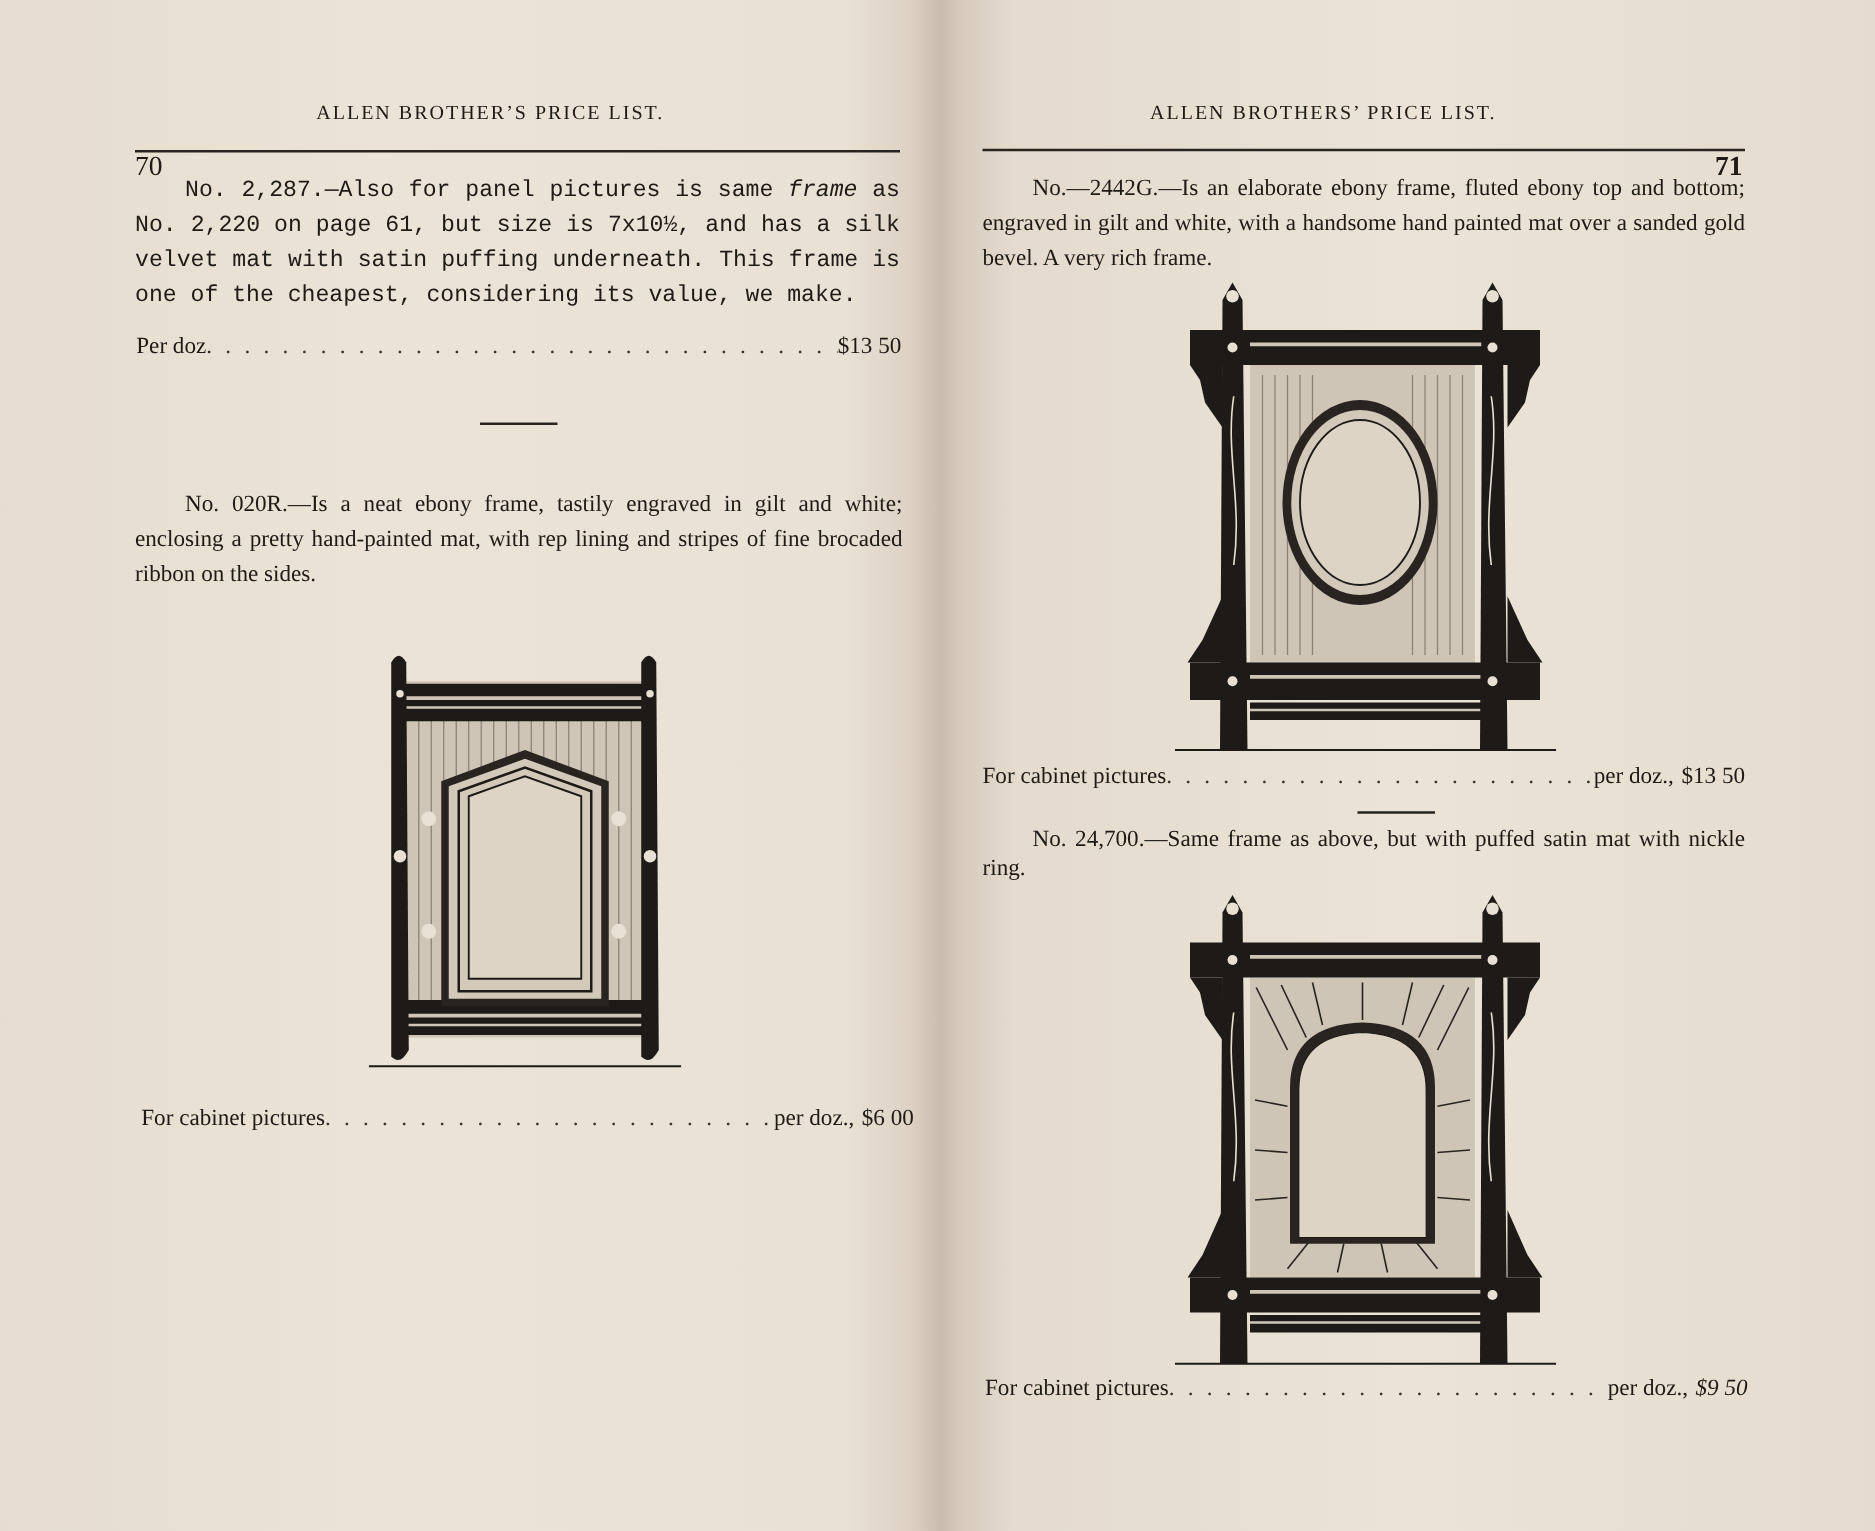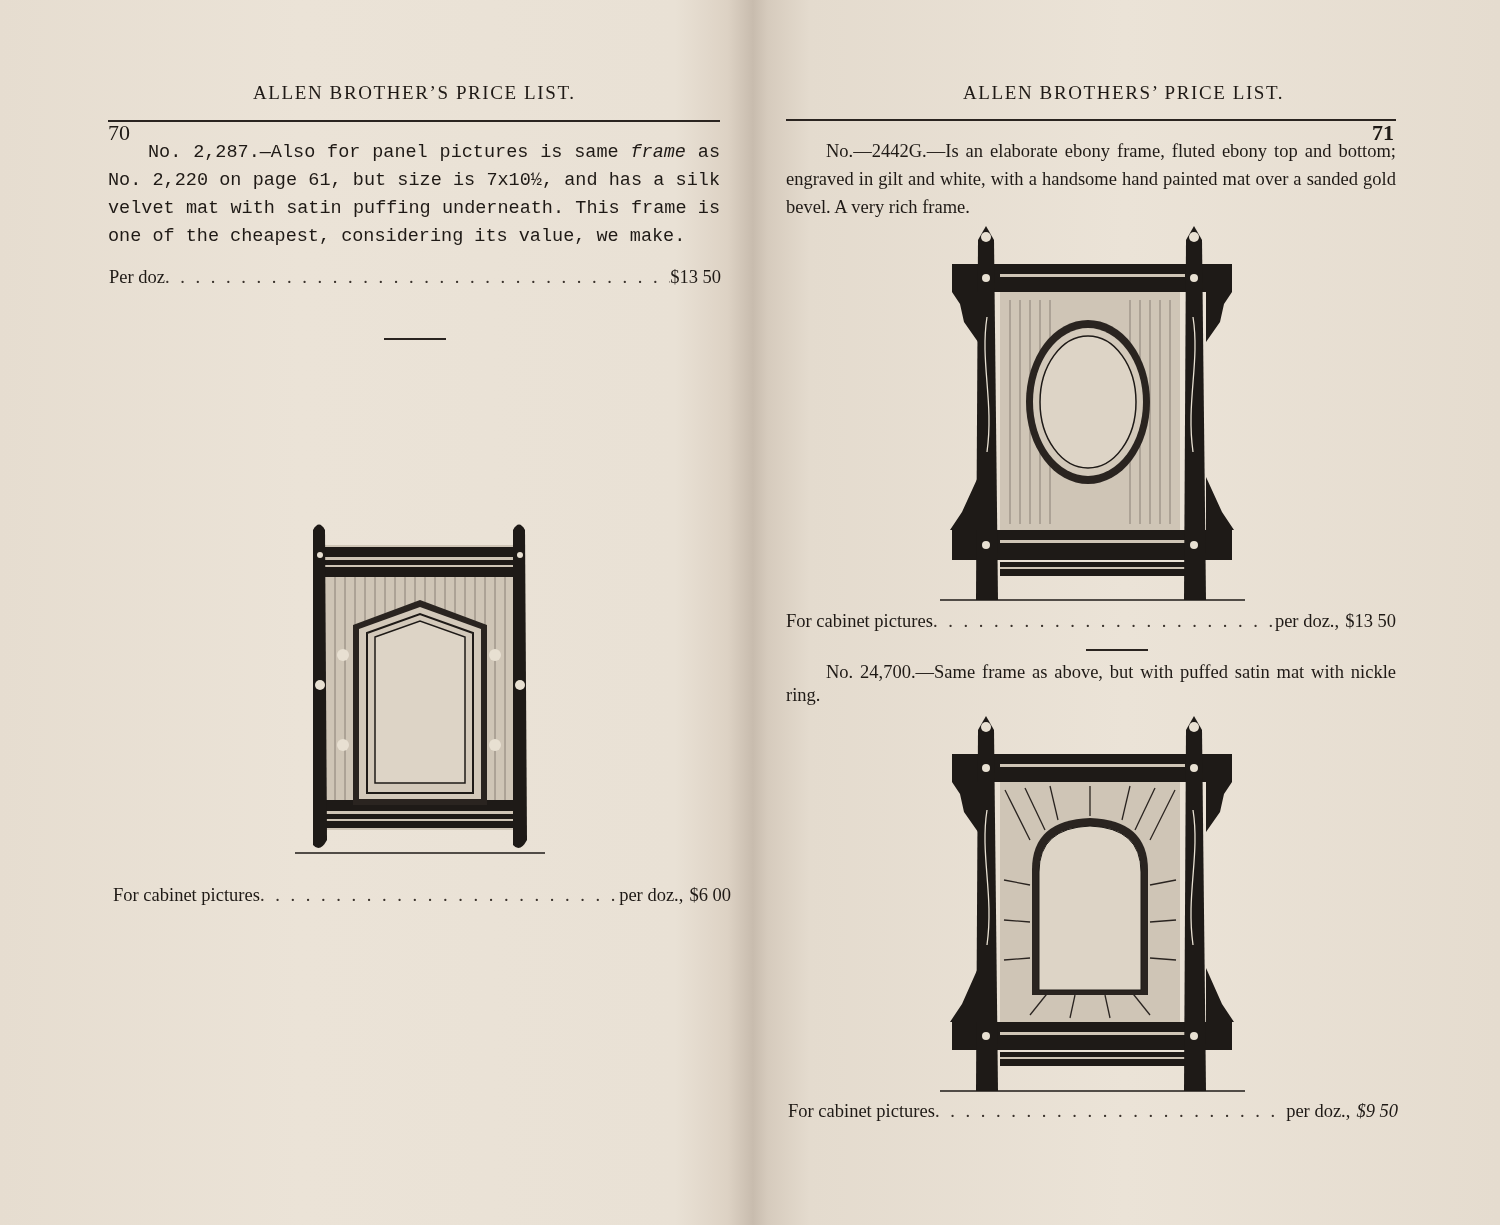--- a/index.html
+++ b/index.html
@@ -2,21 +2,21 @@
 <html><head>
 <meta charset="utf-8">
 <style>
   html,body{margin:0;padding:0;}
   body{width:1500px;height:1225px;overflow:hidden;background:#d9cfc2;font-family:"Liberation Serif","DejaVu Serif",serif;color:#1f1a16;}
   .spread{position:relative;width:1500px;height:1225px;
     background:linear-gradient(90deg,#e6ddd0 0%,#ebe3d7 20%,#e9e1d5 45%,#ddd2c4 48.5%,#c8bcae 50.2%,#d6cbbd 51.2%,#e4dbce 54%,#ebe3d7 75%,#e5dccf 100%);}
   .page{position:absolute;top:0;height:1225px;}
   .page.left{left:0;width:750px;}
   .page.right{left:750px;width:750px;}
-  .runhead{position:absolute;top:82px;font-size:19px;letter-spacing:1.6px;}
+  .runhead{position:absolute;top:82px;font-size:16px;letter-spacing:1.6px;}
   .pagenum{position:absolute;top:80px;font-size:22px;margin-top:40px;}
   .rule{position:absolute;height:1.5px;background:#2a2420;}
   .para{position:absolute;font-size:18.5px;line-height:28px;text-align:justify;text-indent:40px;}
   .para .it{font-style:italic;}
   .price{position:absolute;font-size:18.5px;display:flex;white-space:nowrap;}
   .price .lbl{flex:0 0 auto;}
   .price .dots{flex:1 1 auto;overflow:hidden;letter-spacing:3px;color:#3a322c;}
   .price .amt{flex:0 0 auto;}
   .sep{position:absolute;height:2px;background:#2a2420;width:62px;}
   .fig{position:absolute;}
@@ -35,20 +35,21 @@
     <div class="para" style="left:108px;top:139px;width:612px;font-family:Liberation Mono, monospace;"><span>No. 2,287.—Also for panel pictures is same </span><span class="it">frame</span><span> as No. 2,220 on page 61, but size is 7x10½, and has a silk velvet mat with satin puffing underneath. This frame is one of the cheapest, considering its value, we make.</span></div>
 
     <div class="price" style="left:109px;top:267px;width:612px;">
       <span class="lbl">Per doz</span>
       <span class="dots">. . . . . . . . . . . . . . . . . . . . . . . . . . . . . . . . . . . . . . . . . . . . . . . . . . . . . . . . . . . . . . . . . . . . . . . . . . . . . . . . .</span>
       <span class="amt">$13 50</span>
     </div>
 
     <div class="sep" style="left:384px;top:338px;"></div>
 
+    <div class="para" style="left:108px;top:390px;width:614px;">No. 020R.—Is a neat ebony frame, tastily engraved in gilt and white; enclosing a pretty hand-painted mat, with rep lining and stripes of fine brocaded ribbon on the sides.</div>
 
     <div class="fig" style="left:295px;top:515px;">
       <svg width="250" height="345" viewBox="0 0 250 345">
         <rect x="28" y="30" width="195" height="285" fill="#cfc5b6"></rect>
         <g stroke="#8a8076" stroke-width="1">
           <line x1="40" y1="60" x2="40" y2="290"></line>
             <line x1="50" y1="60" x2="50" y2="290"></line>
             <line x1="60" y1="60" x2="60" y2="290"></line>
             <line x1="70" y1="60" x2="70" y2="290"></line>
             <line x1="80" y1="60" x2="80" y2="290"></line>
@@ -94,21 +95,21 @@
 
     <div class="price" style="left:113px;top:885px;width:618px;">
       <span class="lbl">For cabinet pictures</span>
       <span class="dots">. . . . . . . . . . . . . . . . . . . . . . . . . . . . . . . . . . . . . . . . . . . . . . . . . . . . . . . . . . . . . . . . . . . . . . . . . . . . . . . . .</span>
       <span class="amt">per doz.,</span>
       <span class="amt" style="margin-left:6px;">$6 00</span>
     </div>
   </div>
 
   <div class="page right">
-    <div class="runhead" style="left:170px;margin-left:43px;">ALLEN BROTHERS’ PRICE LIST.</div>
+    <div class="runhead" style="left:170px;">ALLEN BROTHERS’ PRICE LIST.</div>
     <div class="pagenum" style="left:622px;font-weight:bold;">71</div>
     <div class="rule" style="left:36px;top:119px;width:610px;"></div>
 
     <div class="para" style="left:36px;top:137px;width:610px;">No.—2442G.—Is an elaborate ebony frame, fluted ebony top and bottom; engraved in gilt and white, with a handsome hand painted mat over a sanded gold bevel. A very rich frame.</div>
 
     <div class="fig" style="left:190px;top:222px;">
       <svg width="305" height="382" viewBox="0 0 305 382">
         <rect x="60" y="70" width="180" height="240" fill="#cfc5b6"></rect>
         <g stroke="#8a8076" stroke-width="1">
           <line x1="70" y1="78" x2="70" y2="302"></line>

